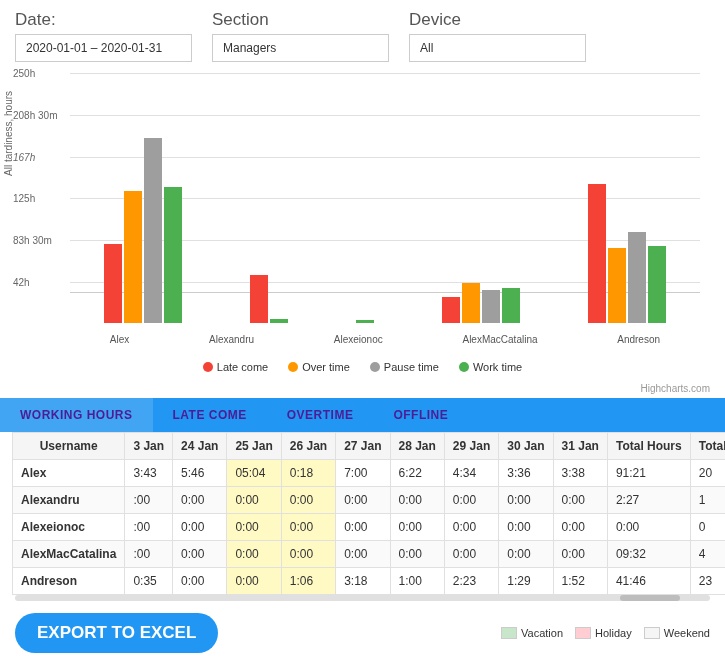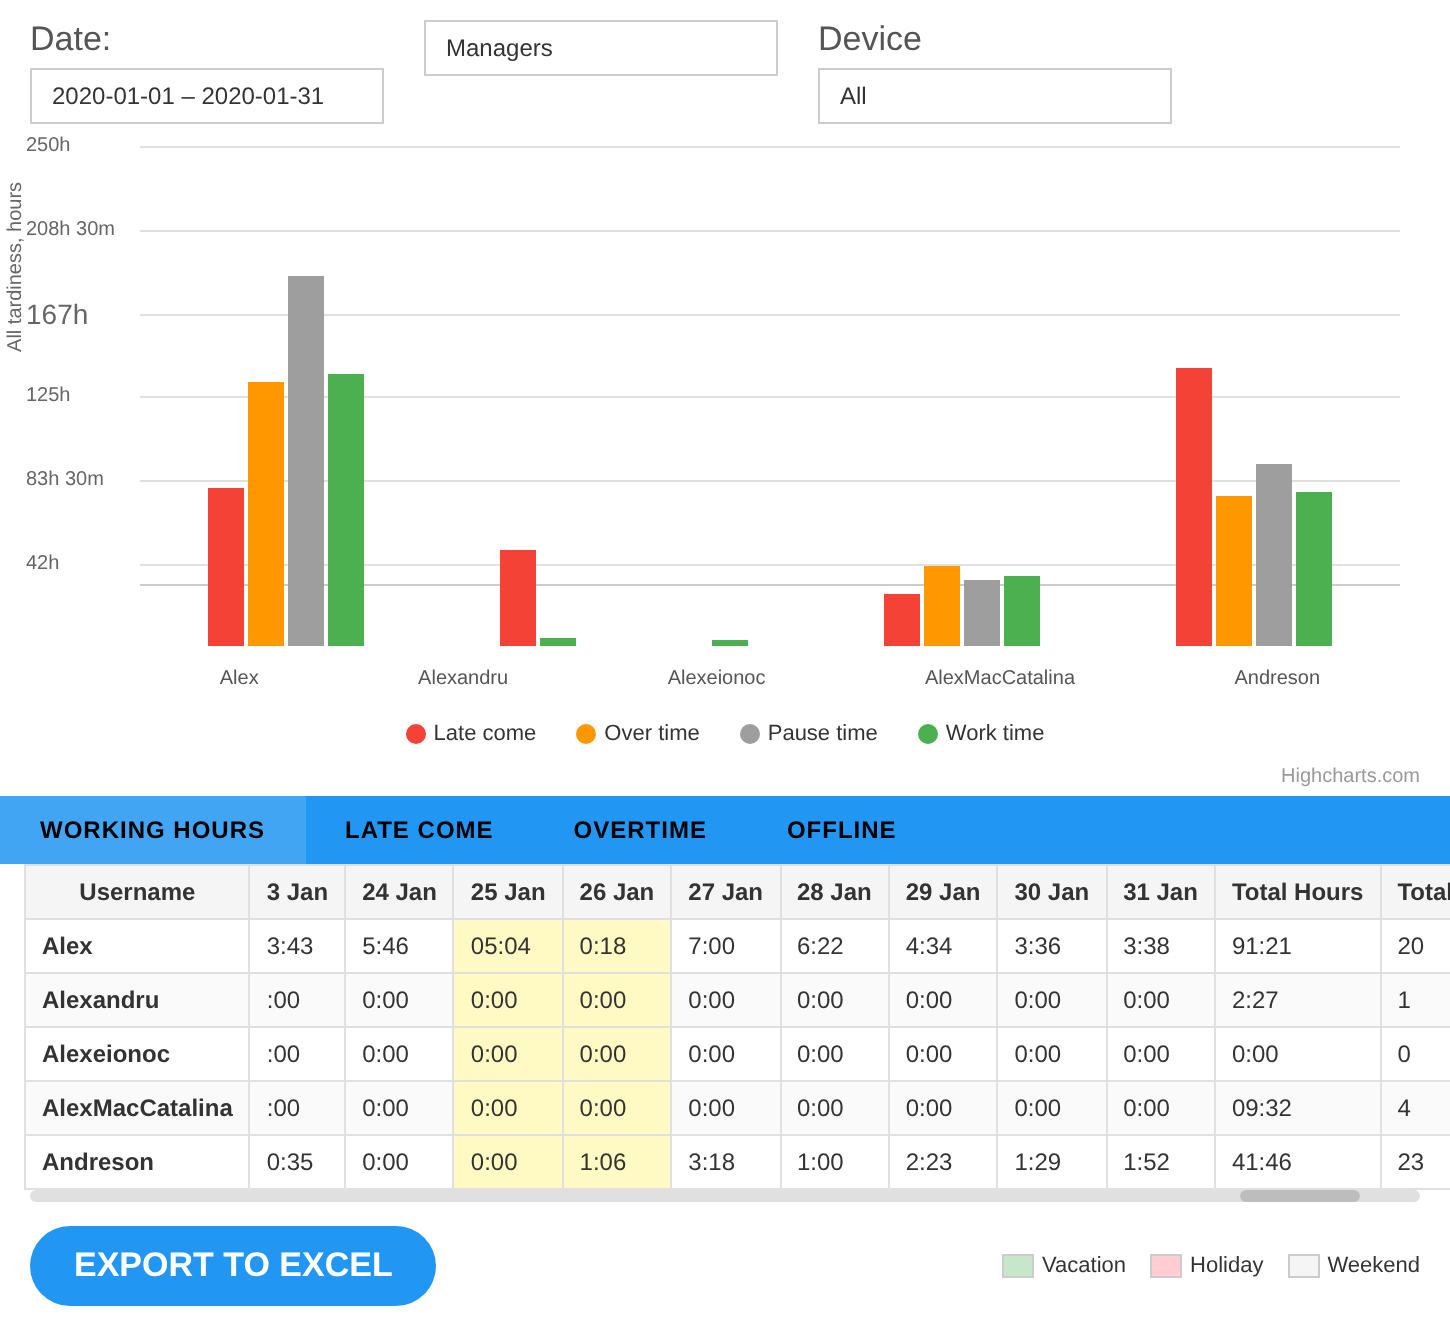--- a/index.html
+++ b/index.html
@@ -20,21 +20,21 @@
     .legend-item { display: flex; align-items: center; gap: 4px; }
     .legend-dot { width: 10px; height: 10px; border-radius: 50%; }
 
     .highcharts-label { text-align: right; font-size: 10px; color: #999; padding: 2px 15px 4px; }
 
     .tabs-bar {
       background: #2196F3; display: flex; gap: 0;
       margin: 0; padding: 0;
     }
     .tab-btn {
-      padding: 10px 20px; color: #000000; font-size: 12px; font-weight: bold;
+      padding: 10px 20px; color: #4c1d95; font-size: 12px; font-weight: bold;
       cursor: pointer; border: none; background: transparent;
       letter-spacing: 0.5px;
     }
     .tab-btn.active { background: rgba(255,255,255,0.15); }
 
     .data-table { width: 100%; border-collapse: collapse; font-size: 12px; }
     .data-table th {
       background: #f5f5f5; border: 1px solid #e0e0e0;
       padding: 6px 8px; font-weight: bold; white-space: nowrap;
     }
@@ -65,35 +65,36 @@
   </style>
 </head>
 <body>
 
 <div class="top-filters">
   <div class="filter-group">
     <label>Date:</label>
     <input class="filter-input" type="text" value="2020-01-01 – 2020-01-31" style="">
   </div>
   <div class="filter-group">
+    <label>Section</label>
     <input class="filter-input" type="text" value="Managers" style="">
   </div>
   <div class="filter-group">
     <label>Device</label>
     <input class="filter-input" type="text" value="All" style="">
   </div>
 </div>
 
 <div style="position:relative; margin: 0 15px 0 15px;">
   <div style="position:relative; margin-left:55px; margin-right:10px; height:280px; margin-top:3px;">
 
     <div style="position:absolute;left:-55px;top:0;bottom:30px;width:52px;">
       <span style="position:absolute;left:-2px;top:0%;font-size:10px;color:#666;transform:translateY(-50%);">250h</span>
       <span style="position:absolute;left:-2px;top:16.7%;font-size:10px;color:#666;transform:translateY(-50%);">208h 30m</span>
-      <span style="position:absolute;left:-2px;top:33.4%;font-size:14px;color:#666;transform:translateY(-50%);">167h</span>
+      <span style="position:absolute;left:-2px;top:33.4%;font-size:10px;color:#666;transform:translateY(-50%);font-style:italic;">167h</span>
       <span style="position:absolute;left:-2px;top:50.1%;font-size:10px;color:#666;transform:translateY(-50%);">125h</span>
       <span style="position:absolute;left:-2px;top:66.8%;font-size:10px;color:#666;transform:translateY(-50%);">83h 30m</span>
       <span style="position:absolute;left:-2px;top:83.5%;font-size:10px;color:#666;transform:translateY(-50%);">42h</span>
     </div>
 
     <div style="position:absolute;left:-62px;top:50%;transform:rotate(-90deg) translateX(50%);font-size:10px;color:#666;white-space:nowrap;transform-origin:left center;">
       <span>All tardiness, hours</span>
     </div>
 
     <div style="position:absolute;left:0;right:0;top:0%;bottom:30px;pointer-events:none;">

